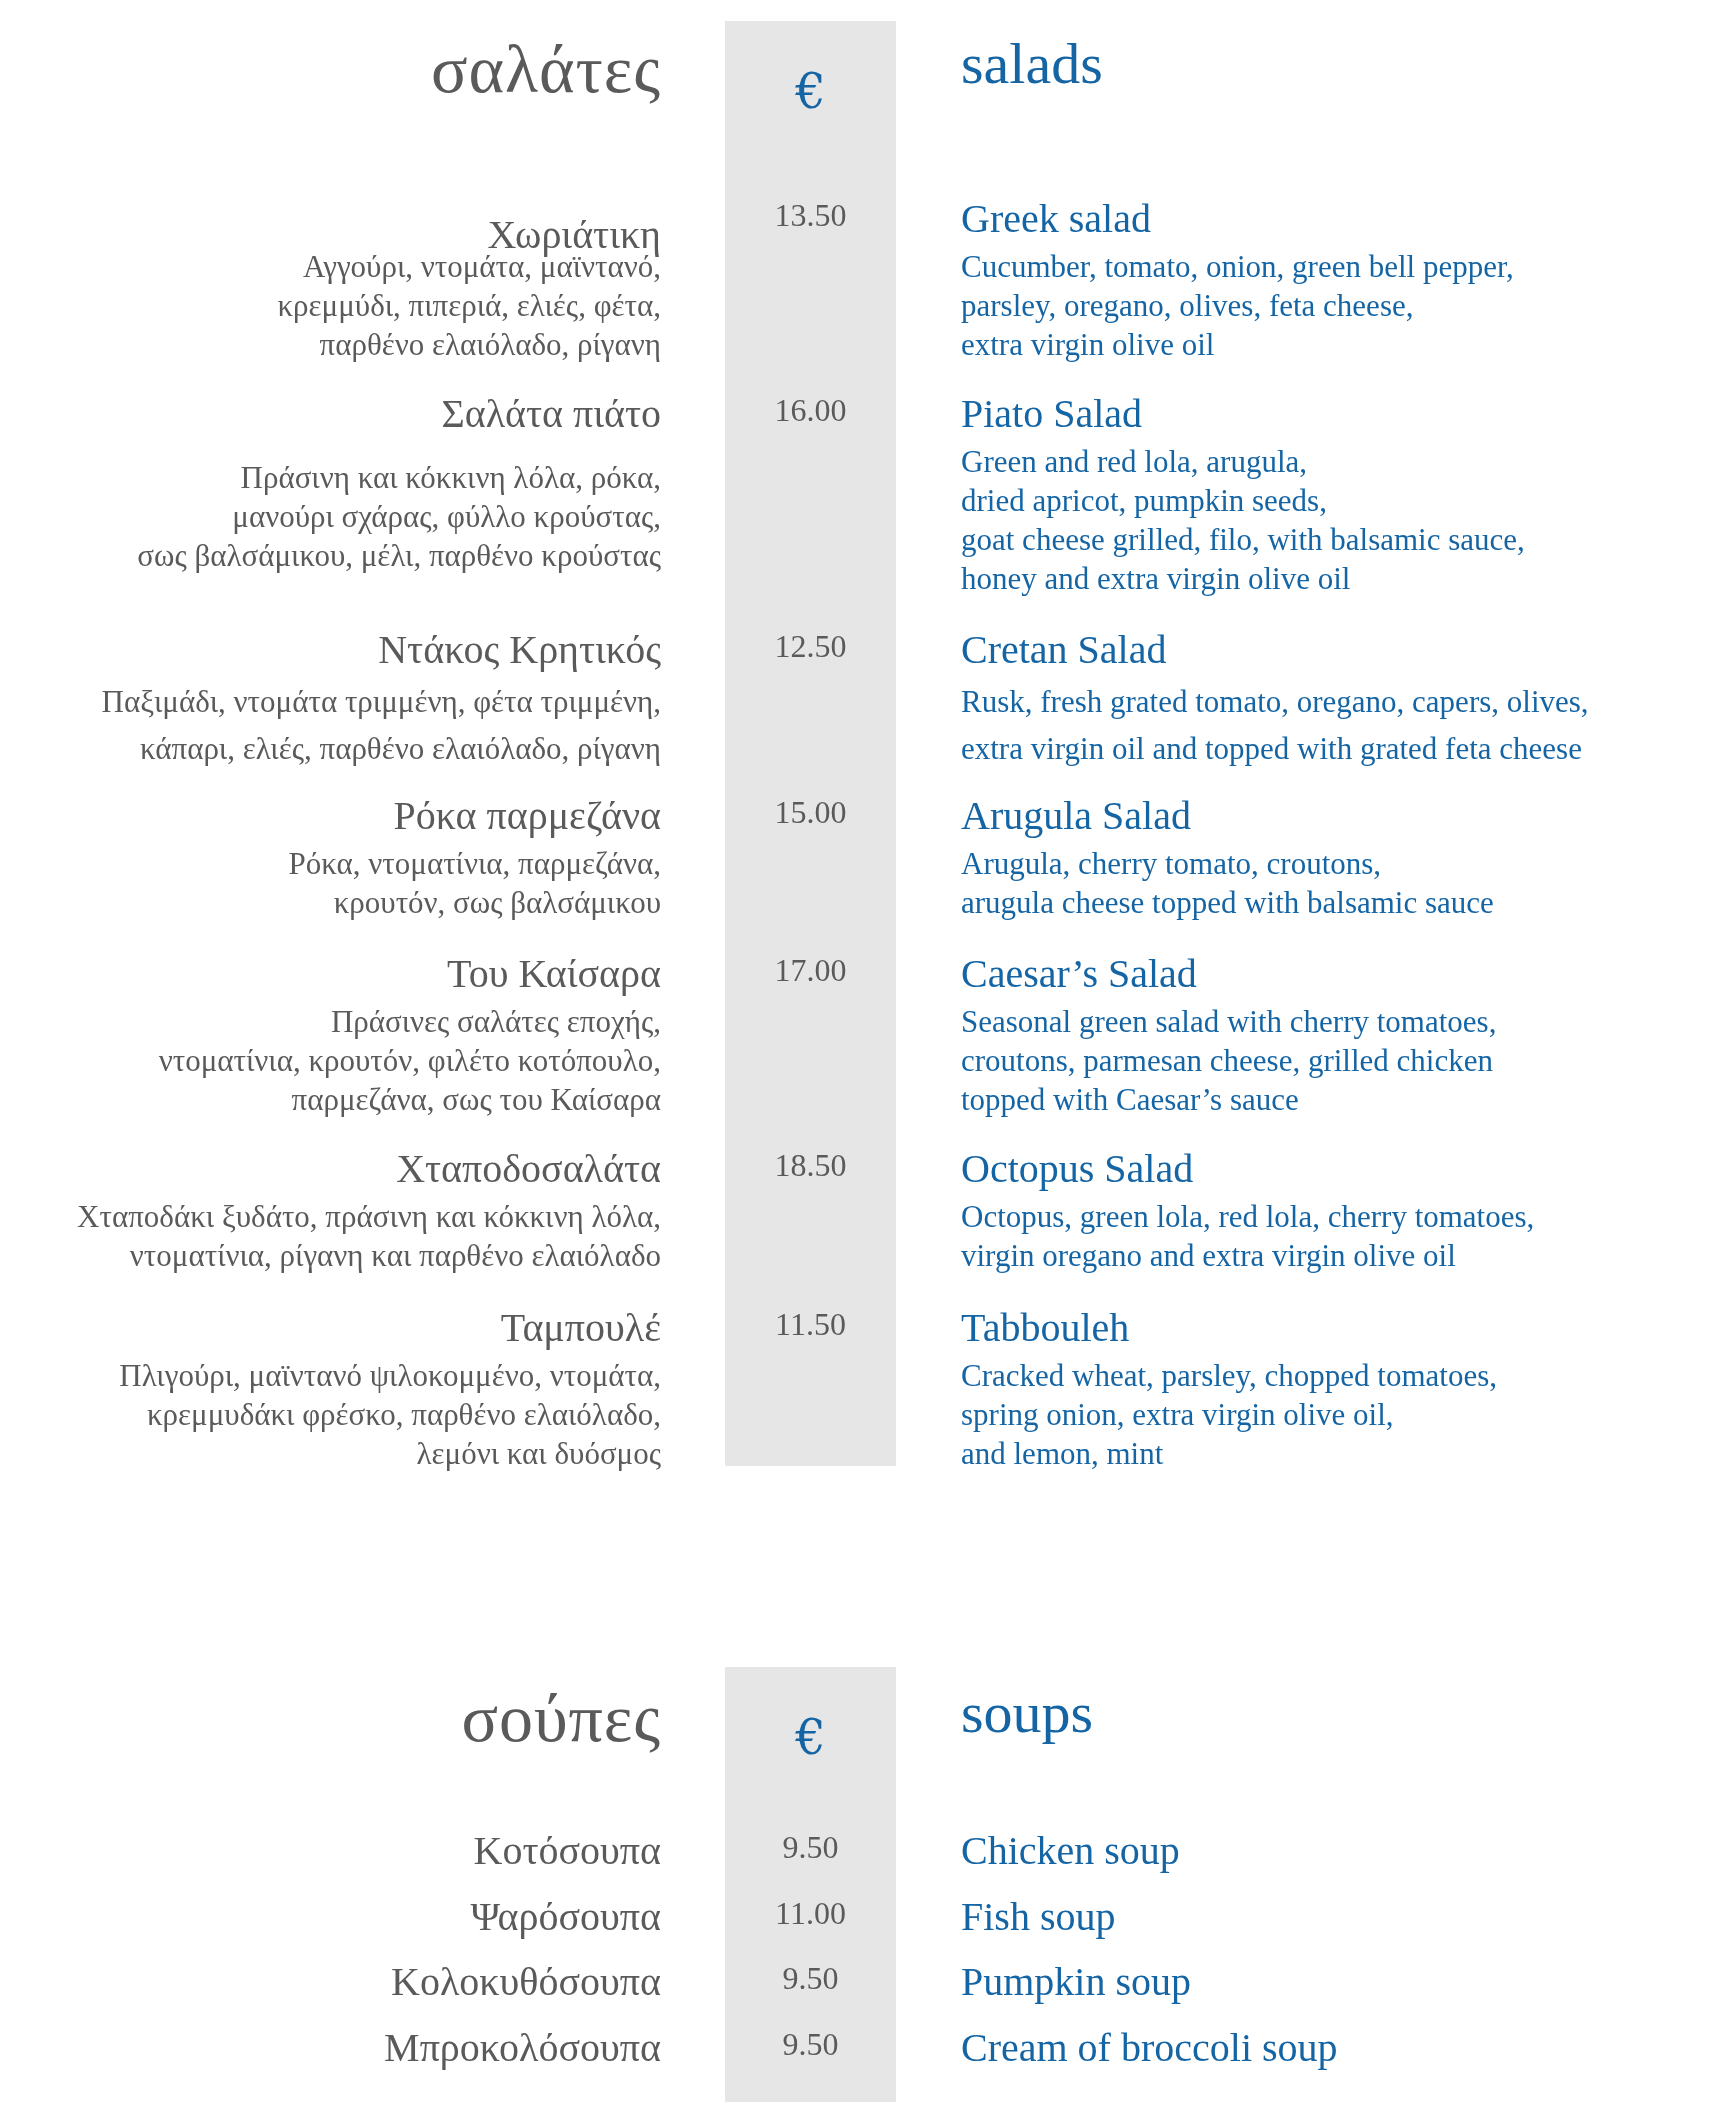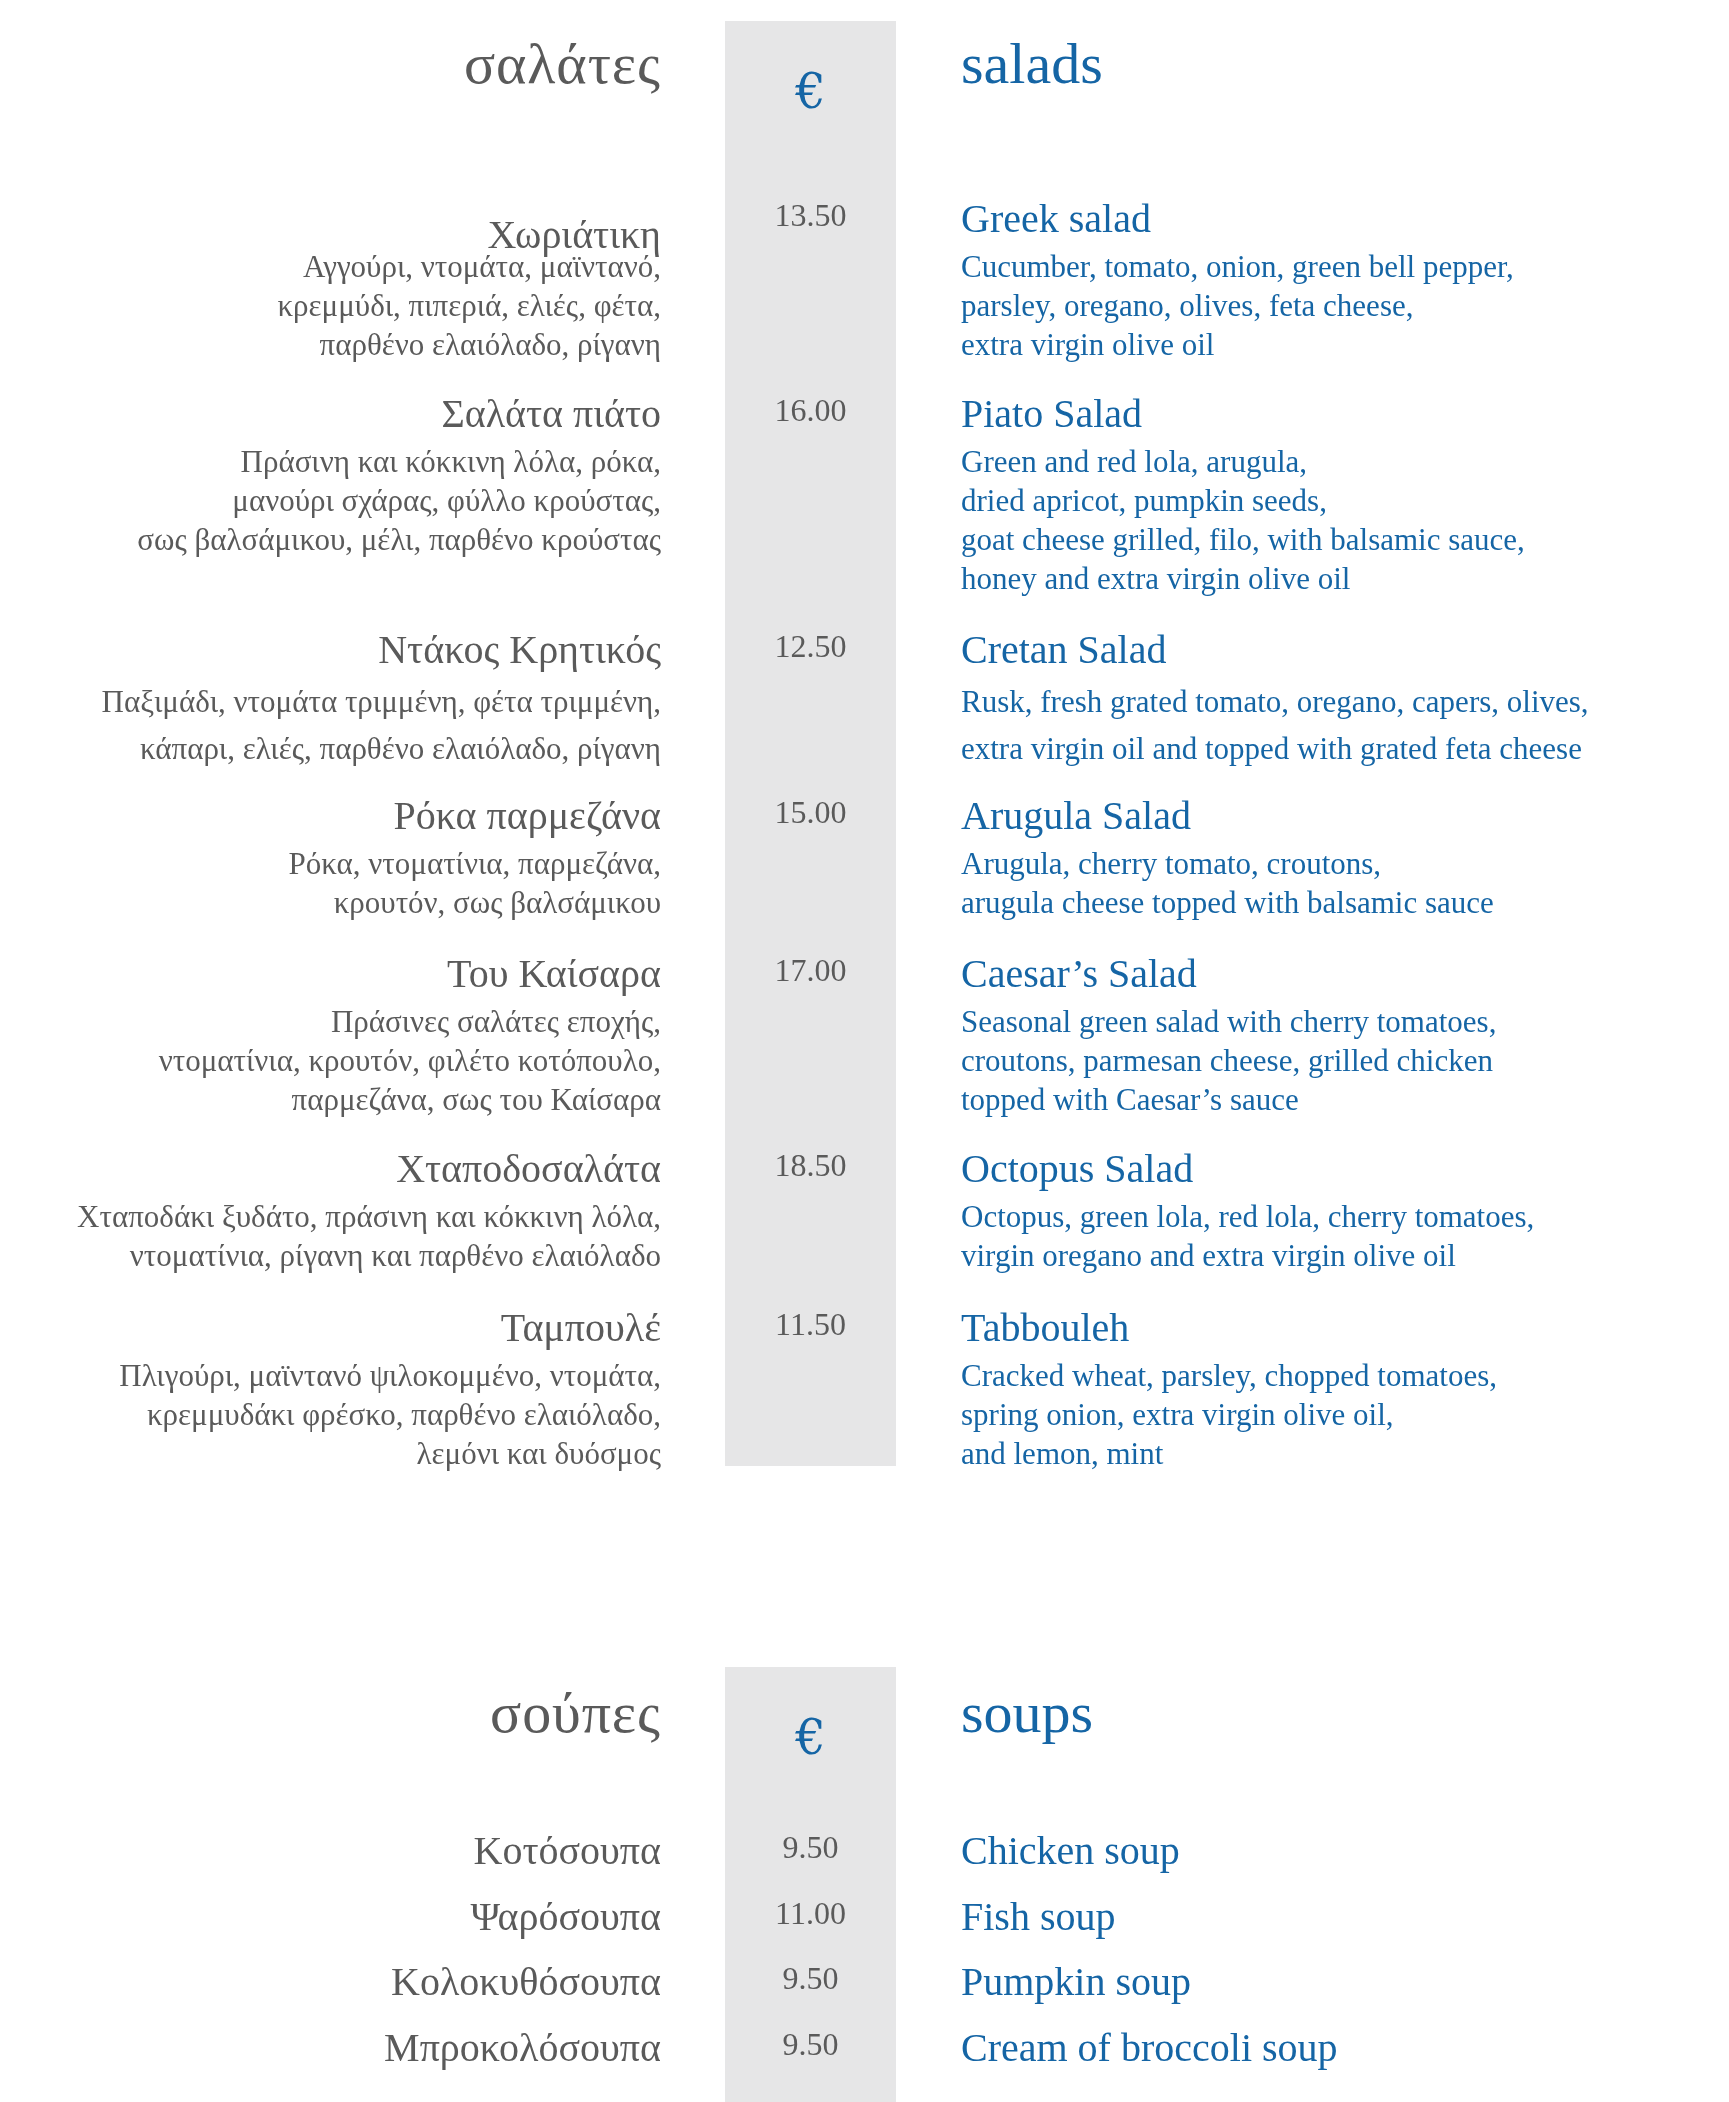--- a/index.html
+++ b/index.html
@@ -1,21 +1,21 @@
 <!DOCTYPE html>
 <html style="font-size:15px"><head>
 <meta charset="utf-8">
 <style>
   html,body{margin:0;padding:0;background:#fff;}
   body{width:1729px;height:2102px;position:relative;overflow:hidden;font-family:"DejaVu Serif","Liberation Serif",serif;}
   .col-bg{position:absolute;left:725px;width:171px;background:#e6e6e7;}
   .gr{position:absolute;right:1068px;text-align:right;color:#5a5a5a;white-space:nowrap;}
   .en{position:absolute;left:961px;text-align:left;color:#1565a5;white-space:nowrap;}
   .pr{position:absolute;left:725px;width:171px;text-align:center;color:#5a5a5a;white-space:nowrap;}
-  .h-gr{font-size:58px;line-height:1;font-family:"Liberation Serif","DejaVu Serif",serif;letter-spacing:0.9px;}
+  .h-gr{font-size:68px;line-height:1;font-family:"Liberation Serif","DejaVu Serif",serif;letter-spacing:0.9px;}
   .h-en{font-size:58px;line-height:1;font-family:"Liberation Serif","DejaVu Serif",serif;}
   .euro{font-size:48px;color:#1565a5;line-height:1;}
   .name{font-size:40px;line-height:1;font-family:"Liberation Serif","DejaVu Serif",serif;}
   .desc{font-size:31px;line-height:39px;font-family:"Liberation Serif","DejaVu Serif",serif;}
   .price{font-size:32px;line-height:1;font-family:"Liberation Serif","DejaVu Serif",serif;}
   .item{position:absolute;left:0;right:0;}
 </style>
 </head>
 <body>
 
@@ -37,21 +37,21 @@
     <div>Cucumber, tomato, onion, green bell pepper,</div>
     <div>parsley, oregano, olives, feta cheese,</div>
     <div>extra virgin olive oil</div>
   </div>
 </div>
 
 <div class="item" style="top:394px;">
   <div class="gr name" style="top:0">Σαλάτα πιάτο</div>
   <div class="pr price" style="top:0">16.00</div>
   <div class="en name" style="top:0">Piato Salad</div>
-  <div class="gr desc" style="top:48px">
+  <div class="gr desc" style="top:64px">
     <div>Πράσινη και κόκκινη λόλα, ρόκα,</div>
     <div>μανούρι σχάρας, φύλλο κρούστας,</div>
     <div>σως βαλσάμικου, μέλι, παρθένο κρούστας</div>
   </div>
   <div class="en desc" style="top:48px">
     <div>Green and red lola, arugula,</div>
     <div>dried apricot, pumpkin seeds,</div>
     <div>goat cheese grilled, filo, with balsamic sauce,</div>
     <div>honey and extra virgin olive oil</div>
   </div>

